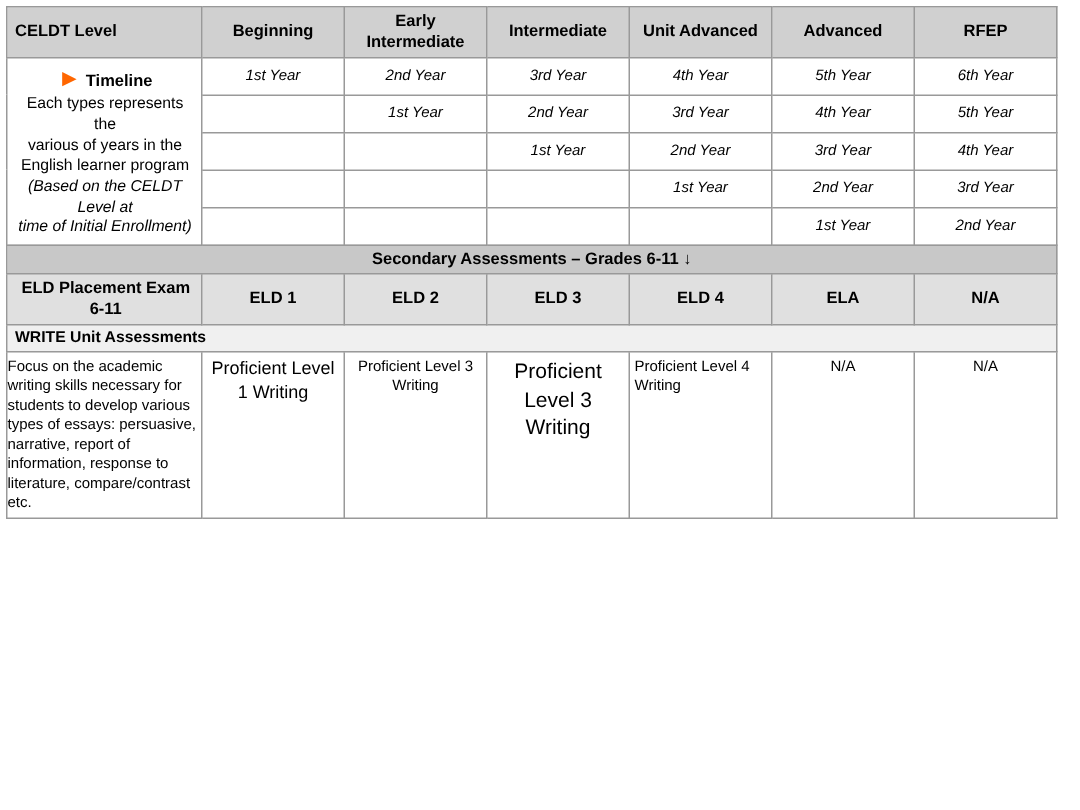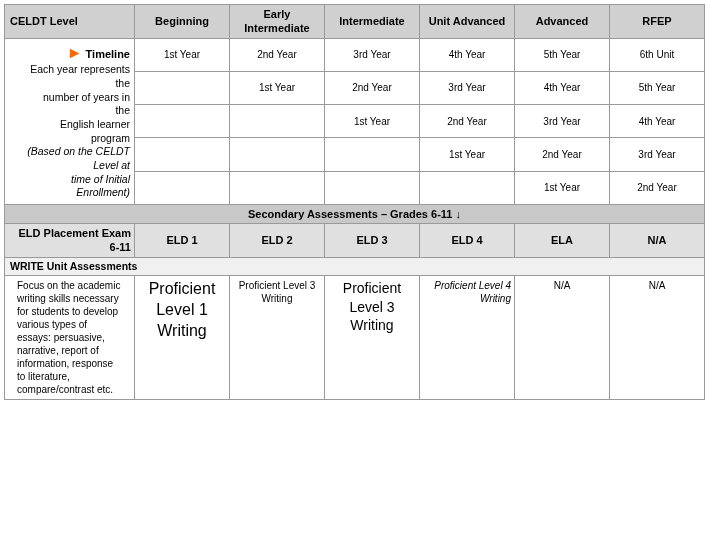--- a/index.html
+++ b/index.html
@@ -34,52 +34,53 @@
       font-size: 11px;
     }
     .col-celdt { width: 130px; text-align: left; padding-left: 5px; }
     .col-beginning { width: 95px; }
     .col-early-int { width: 95px; }
     .col-int { width: 95px; }
     .col-early-adv { width: 95px; }
     .col-adv { width: 95px; }
     .col-rfep { width: 95px; }
     .timeline-cell {
-      text-align: right;
+      text-align: center;
       vertical-align: top;
-      padding: 4px 4px 4px 21px;
+      padding: 4px 4px 4px 5px;
       font-size: 10.5px;
       background: #fff;
     }
     .timeline-cell .title {
       font-weight: bold;
       font-size: 11px;
     }
     .timeline-cell .italic {
       font-style: italic;
     }
     .year-cell {
       vertical-align: middle;
       font-size: 10px;
       background: #fff;
+      font-style: italic;
     }
     .secondary-row td {
       background: #c8c8c8;
       font-weight: bold;
       font-size: 11px;
       text-align: center;
       margin-top: 32px;
     }
     .eld-placement-row td {
       background: #e0e0e0;
       font-weight: bold;
       font-size: 11px;
     }
     .eld-placement-label {
-      text-align: right;
+      text-align: center;
       padding-left: 5px;
     }
     .write-label-cell {
       vertical-align: top;
       text-align: left;
       padding-left: 5px;
       font-size: 10.5px;
       background: #fff;
     }
     .orange-arrow {
@@ -103,32 +104,32 @@
         <th class="col-early-adv">Unit Advanced</th>
         <th class="col-adv">Advanced</th>
         <th class="col-rfep">RFEP</th>
       </tr>
     </thead>
     <tbody>
 
       <tr>
         <td class="timeline-cell" rowspan="5">
           <span class="orange-arrow">►</span><span class="title">Timeline</span><br>
-          <span>Each year represents the</span><br>
-          <span>number of years in the</span><br>
+          <span>Each types represents the</span><br>
+          <span>various of years in the</span><br>
           <span>English learner program</span><br>
           <span class="italic">(Based on the CELDT Level at</span><br>
           <span class="italic">time of Initial Enrollment)</span>
         </td>
         <td class="year-cell">1st Year</td>
         <td class="year-cell">2nd Year</td>
         <td class="year-cell">3rd Year</td>
         <td class="year-cell">4th Year</td>
         <td class="year-cell">5th Year</td>
-        <td class="year-cell">6th Unit</td>
+        <td class="year-cell">6th Year</td>
       </tr>
 
       <tr>
         <td class="year-cell"></td>
         <td class="year-cell">1st Year</td>
         <td class="year-cell">2nd Year</td>
         <td class="year-cell">3rd Year</td>
         <td class="year-cell">4th Year</td>
         <td class="year-cell">5th Year</td>
       </tr>
@@ -171,23 +172,23 @@
         <td>ELD 3</td>
         <td>ELD 4</td>
         <td>ELA</td>
         <td>N/A</td>
       </tr>
 
       <tr>
         <td colspan="7" class="write-title-row" style="text-align:left; padding-left:5px; background:#f0f0f0; font-weight:bold;">WRITE Unit Assessments</td>
       </tr>
       <tr>
-        <td class="write-label-cell" style="font-size:10px; vertical-align:top; padding:3px 12px; height:90px;">Focus on the academic writing skills necessary for students to develop various types of essays: persuasive, narrative, report of information, response to literature, compare/contrast etc.</td>
-        <td class="write-content-row" style="vertical-align:top; text-align:center; font-size:16px; padding:3px;">Proficient Level 1 Writing</td>
+        <td class="write-label-cell" style="font-size:10px; vertical-align:top; padding:3px 0; height:90px;">Focus on the academic writing skills necessary for students to develop various types of essays: persuasive, narrative, report of information, response to literature, compare/contrast etc.</td>
+        <td class="write-content-row" style="vertical-align:top; text-align:center; font-size:12px; padding:3px;">Proficient Level 1 Writing</td>
         <td class="write-content-row" style="vertical-align:top; text-align:center; font-size:10px; padding:3px;">Proficient Level 3 Writing</td>
         <td class="write-content-row" style="vertical-align:top; text-align:center; font-size:14px; padding:3px;">Proficient Level 3 Writing</td>
-        <td class="write-content-row" style="vertical-align:top; text-align:right; font-size:10px; padding:3px;font-style:italic;">Proficient Level 4 Writing</td>
+        <td class="write-content-row" style="vertical-align:top; text-align:left; font-size:10px; padding:3px;">Proficient Level 4 Writing</td>
         <td class="write-content-row" style="vertical-align:top; text-align:center; font-size:10px; padding:3px;">N/A</td>
         <td class="write-content-row" style="vertical-align:top; text-align:center; font-size:10px; padding:3px;">N/A</td>
       </tr>
     </tbody>
   </table>
 </div>
 
 </body></html>

